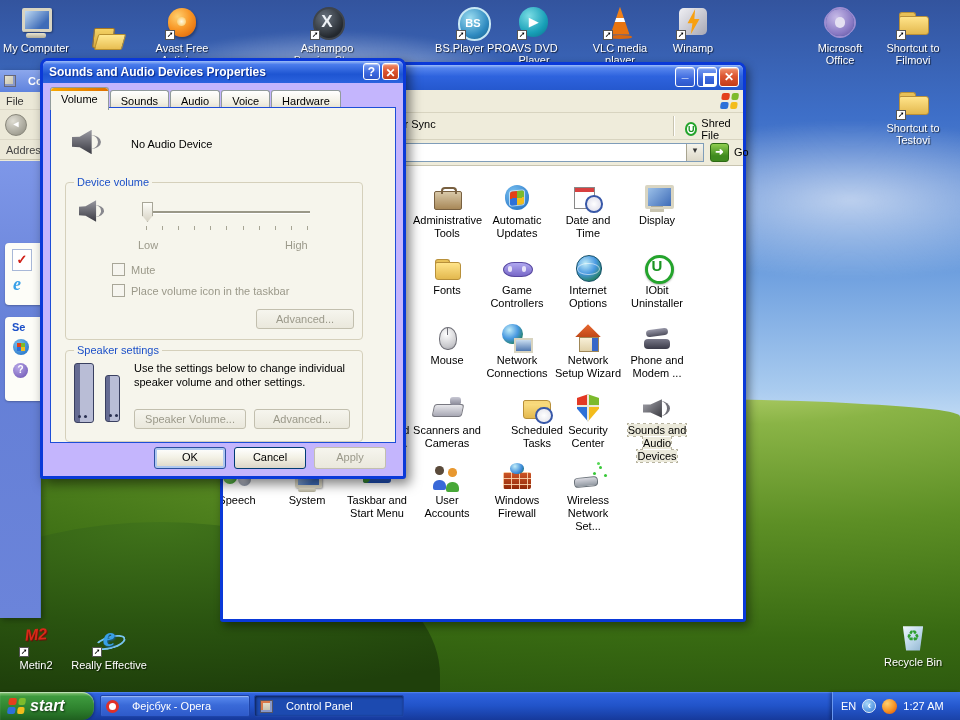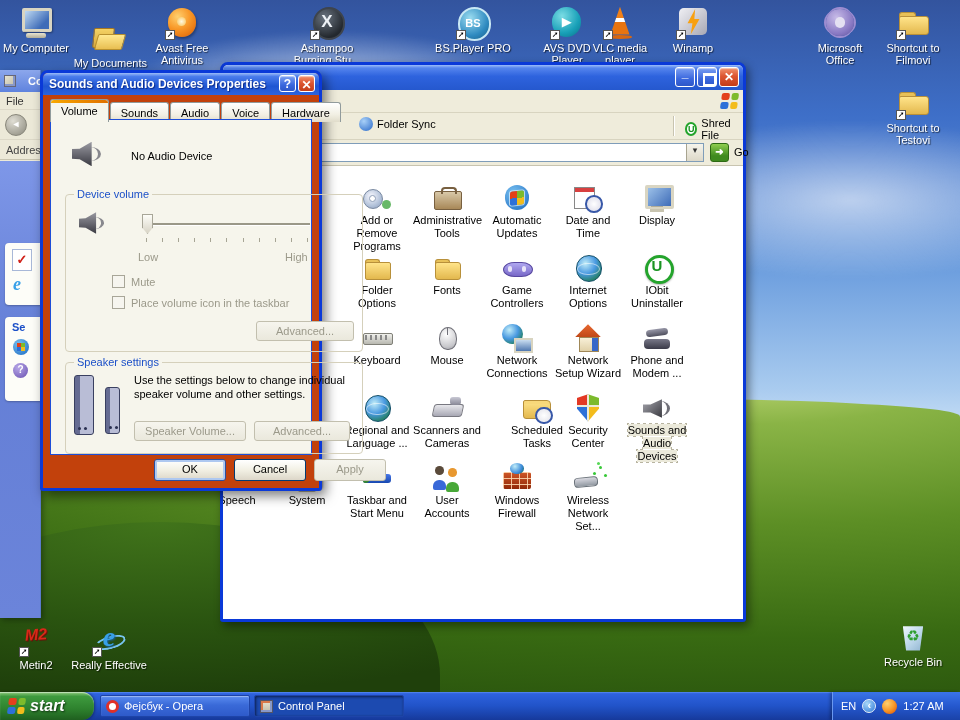--- a/index.html
+++ b/index.html
@@ -206,22 +206,22 @@
   .ic-wireless::after { right:4%; top:10%; width:10%; height:10%; border-radius:50%; background:#38C838;
     box-shadow:-6px 6px 0 #38C838,5px 8px 0 #38C838,-2px -4px 0 #58D858; }
   .ic-addremove::before { left:4%; top:20%; width:58%; height:58%; border-radius:50%;
     background:radial-gradient(circle at 40% 35%,#F8F8FF,#B0C0D8 62%,#8898B8); border:1px solid #7888A0; }
   .ic-addremove::after { left:24%; top:40%; width:16%; height:16%; border-radius:50%; background:#fff; border:1px solid #90A0B8;
     box-shadow:14px 6px 0 1px #68B868; }
   .ic-folderopts::before { left:10%; top:18%; width:42%; height:18%; background:#E8C158; border:1px solid #B8903A; border-bottom:none; border-radius:3px 3px 0 0; }
   .ic-folderopts::after { left:10%; top:30%; width:80%; height:50%; background:linear-gradient(#FFE48A,#E3B84E); border:1px solid #B8903A; border-radius:2px; }
 
   
-  .dlg { position:absolute; left:40px; top:70px; width:282px; height:421px; z-index:4;
-    border:3px solid #0A39D8; border-radius:8px 8px 3px 3px; background:#c2410c; box-shadow:4px 5px 12px rgba(0,0,0,.5); }
+  .dlg { position:absolute; left:40px; top:58px; width:366px; height:421px; z-index:4;
+    border:3px solid #0A39D8; border-radius:8px 8px 3px 3px; background:#c4b5fd; box-shadow:4px 5px 12px rgba(0,0,0,.5); }
   .dlg-title { height:22px; border-radius:5px 5px 0 0; position:relative; display:flex; align-items:center;
     background:linear-gradient(180deg,#9CBCF8 0%,#4A7CEC 16%,#1E55D2 60%,#2B63DE 100%); }
   .dlg-title .txt { color:#fff; font-weight:bold; font-size:12px; padding-left:6px; text-shadow:1px 1px 1px #0A2A8A; }
   .dlg-caps { position:absolute; right:4px; top:2px; display:flex; gap:2px; }
   .dlg-caps .capbtn { width:17px; height:17px; }
   .tabs { position:absolute; left:7px; top:26px; display:flex; align-items:flex-end; }
   .tab { height:20px; line-height:20px; padding:0 10px; background:linear-gradient(180deg,#FFFFFF,#F2F0E4 60%,#E0DCCA);
     border:1px solid #919B9C; border-bottom:none; border-radius:3px 3px 0 0; margin-right:1px; cursor:pointer; position:relative; }
   .tab.active { height:23px; line-height:23px; background:#F6F5EC; z-index:2; }
   .tab.active::before { content:""; position:absolute; left:0; right:0; top:0; height:3px; background:linear-gradient(90deg,#F8A800,#E07000); border-radius:3px 3px 0 0; }
@@ -269,21 +269,21 @@
   .taskbar { position:absolute; left:0; right:0; bottom:0; height:28px; z-index:5;
     background:linear-gradient(180deg,#5A8CF0 0%,#2E62DE 6%,#2153C8 50%,#16399B 100%); }
   .startbtn { position:absolute; left:0; top:0; width:94px; height:28px; border-radius:0 12px 12px 0; cursor:pointer;
     background:linear-gradient(180deg,#8CC87A 0%,#3E9A3E 16%,#2E822E 60%,#1F5F1F 100%);
     box-shadow:1px 0 3px rgba(0,0,0,.4), inset 0 1px 1px rgba(255,255,255,.5);
     display:flex; align-items:center; gap:5px; padding-left:8px; }
   .startbtn .winflag { width:17px; height:16px; }
   .startbtn .stxt { color:#fff; font-weight:bold; font-style:italic; font-size:16px; text-shadow:1px 1px 2px rgba(0,0,0,.6); }
   .tasks { position:absolute; left:100px; top:3px; display:flex; gap:4px; }
   .taskbtn { width:150px; height:22px; border-radius:2px; border:1px solid #1E44A8; color:#fff; cursor:pointer;
-    background:linear-gradient(180deg,#5A8BF0,#3A6AD8 45%,#2E5ACA); display:flex; align-items:center; gap:5px; padding:0 5px;
+    background:linear-gradient(180deg,#5A8BF0,#3A6AD8 45%,#2E5ACA); display:flex; align-items:center; gap:13px; padding:0 5px;
     box-shadow:inset 0 1px 1px rgba(255,255,255,.4); overflow:hidden; white-space:nowrap; }
   .taskbtn.active { background:#1C4AB0; box-shadow:inset 1px 1px 3px rgba(0,0,10,.6); }
   .tico-opera { width:13px; height:13px; border-radius:50%; border:3px solid #E03028; background:#fff; flex:none; }
   .tico-cpanel { width:13px; height:13px; background:linear-gradient(#E8E4D0,#C0BCA8); border:1px solid #556;
     box-shadow:inset -2px -2px 0 #8898C8, inset 2px 2px 0 #D87848; flex:none; }
   .tray { position:absolute; right:0; top:0; width:128px; height:28px;
     background:linear-gradient(180deg,#3A74E8 0%,#2558CE 50%,#1A42A8 100%);
     border-left:1px solid #6A98F0; box-shadow:-2px 0 3px rgba(0,0,10,.3);
     display:flex; align-items:center; gap:6px; padding:0 8px; color:#fff; }
   .chev { width:14px; height:14px; border-radius:50%; border:1px solid #E8F0F8; position:relative; flex:none; cursor:pointer;
@@ -323,21 +323,21 @@
           <span class="sc"></span>
         </span>
         <div class="dlabel">Ashampoo Burning Stu...</div>
       </div>
       <div class="dicon" style="left: 435px; top: 6px;">
         <span class="ic ic-bsplayer">
           <span class="sc"></span>
         </span>
         <div class="dlabel">BS.Player PRO</div>
       </div>
-      <div class="dicon" style="left: 529px; top: 6px;">
+      <div class="dicon" style="left: 496px; top: 6px;">
         <span class="ic ic-avs">
           <span class="sc"></span>
         </span>
         <div class="dlabel">AVS DVD Player</div>
       </div>
       <div class="dicon" style="left: 582px; top: 6px;">
         <span class="ic ic-vlc">
           <span class="sc"></span>
         </span>
         <div class="dlabel">VLC media player</div>

